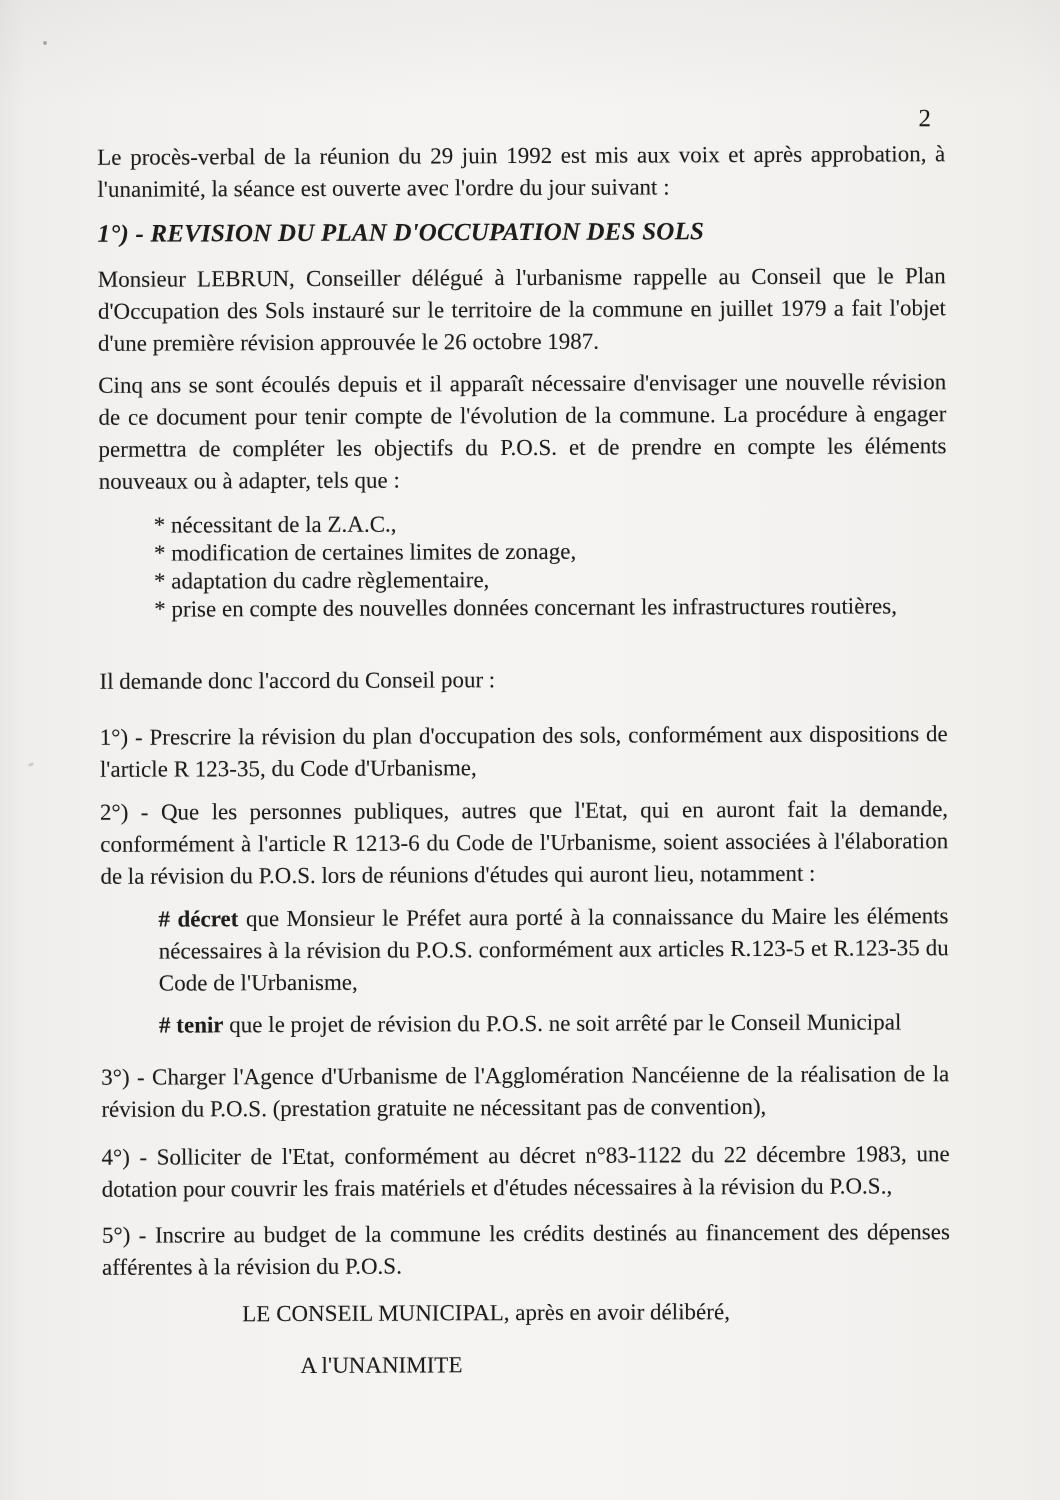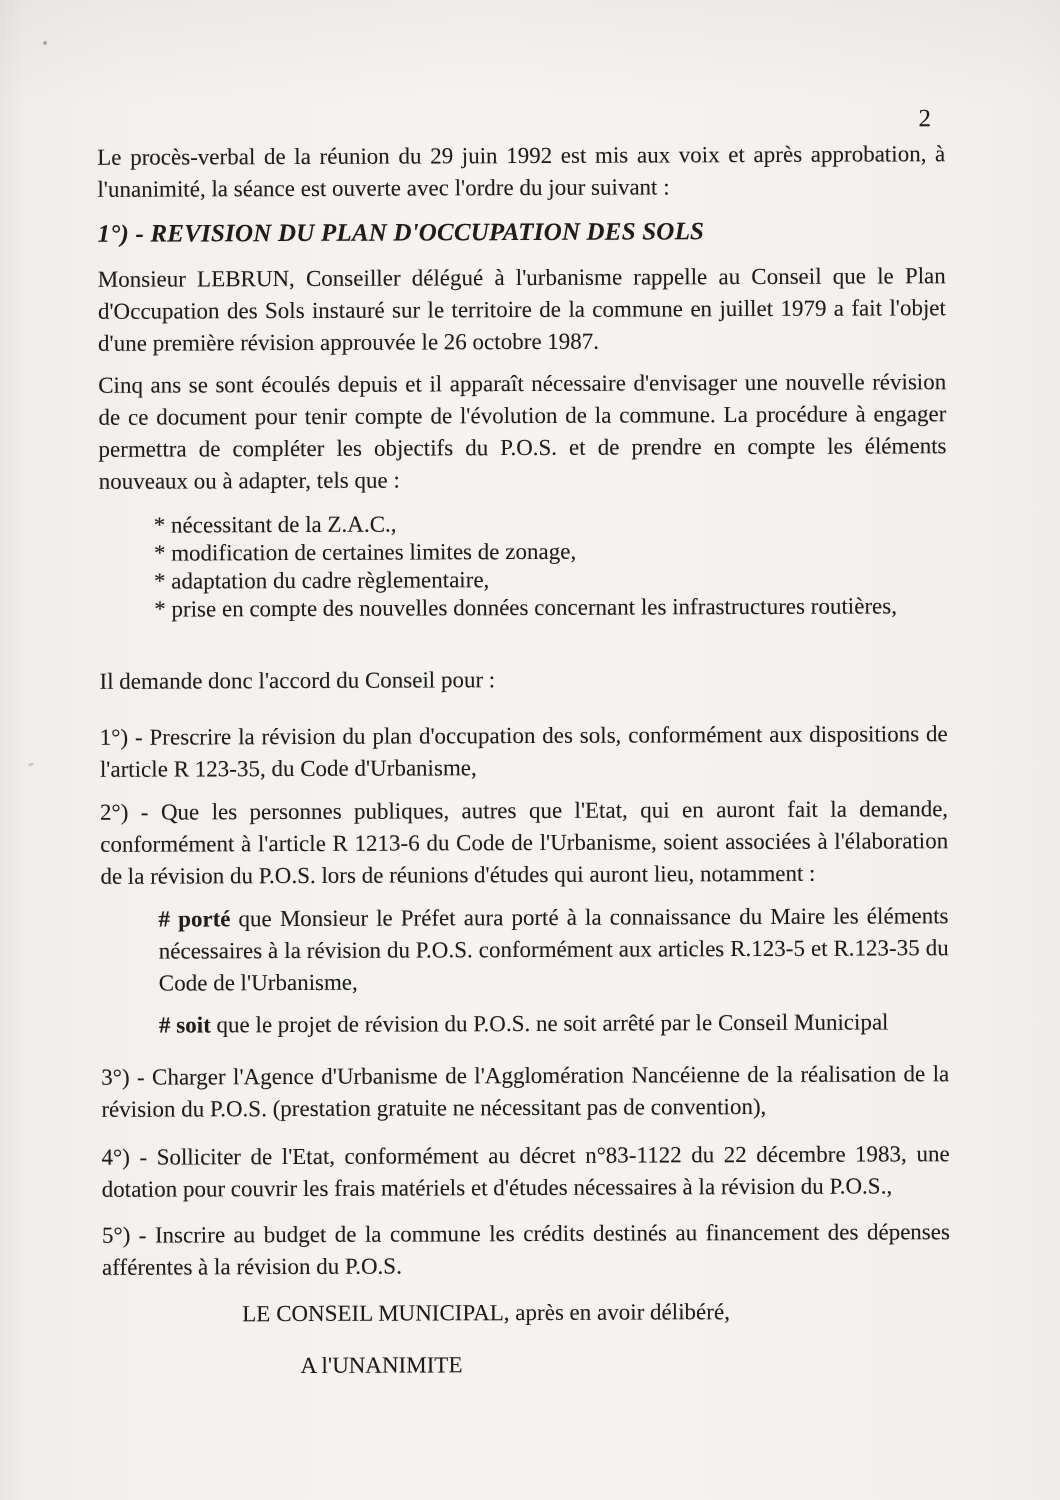--- a/index.html
+++ b/index.html
@@ -120,23 +120,23 @@
       <li><span class="bullet-marker">*</span> <span>adaptation du cadre règlementaire,</span></li>
       <li><span class="bullet-marker">*</span> <span>prise en compte des nouvelles données concernant les infrastructures routières,</span></li>
     </ul>
 
     <p class="demande">Il demande donc l'accord du Conseil pour :</p>
 
     <p class="res-1">1°) - Prescrire la révision du plan d'occupation des sols, conformément aux dispositions de l'article R 123-35, du Code d'Urbanisme,</p>
 
     <p class="res-2">2°) - Que les personnes publiques, autres que l'Etat, qui en auront fait la demande, conformément à l'article R 1213-6 du Code de l'Urbanisme, soient associées à l'élaboration de la révision du P.O.S. lors de réunions d'études qui auront lieu, notamment :</p>
 
-    <p class="condition cond-apres"><span class="cond-marker"># porté</span> <span>que Monsieur le Préfet aura porté à la connaissance du Maire les éléments nécessaires à la révision du P.O.S. conformément aux articles R.123-5 et R.123-35 du Code de l'Urbanisme,</span></p>
+    <p class="condition cond-apres"><span class="cond-marker"># décret</span> <span>que Monsieur le Préfet aura porté à la connaissance du Maire les éléments nécessaires à la révision du P.O.S. conformément aux articles R.123-5 et R.123-35 du Code de l'Urbanisme,</span></p>
 
-    <p class="condition cond-avant"><span class="cond-marker"># soit</span> <span>que le projet de révision du P.O.S. ne soit arrêté par le Conseil Municipal</span></p>
+    <p class="condition cond-avant"><span class="cond-marker"># tenir</span> <span>que le projet de révision du P.O.S. ne soit arrêté par le Conseil Municipal</span></p>
 
     <p class="res-3">3°) - Charger l'Agence d'Urbanisme de l'Agglomération Nancéienne de la réalisation de la révision du P.O.S. (prestation gratuite ne nécessitant pas de convention),</p>
 
     <p class="res-4">4°) - Solliciter de l'Etat, conformément au décret n°83-1122 du 22 décembre 1983, une dotation pour couvrir les frais matériels et d'études nécessaires à la révision du P.O.S.,</p>
 
     <p class="res-5">5°) - Inscrire au budget de la commune les crédits destinés au financement des dépenses afférentes à la révision du P.O.S.</p>
 
     <p class="closing-1">LE CONSEIL MUNICIPAL, après en avoir délibéré,</p>
 
     <p class="closing-2">A l'UNANIMITE</p>

